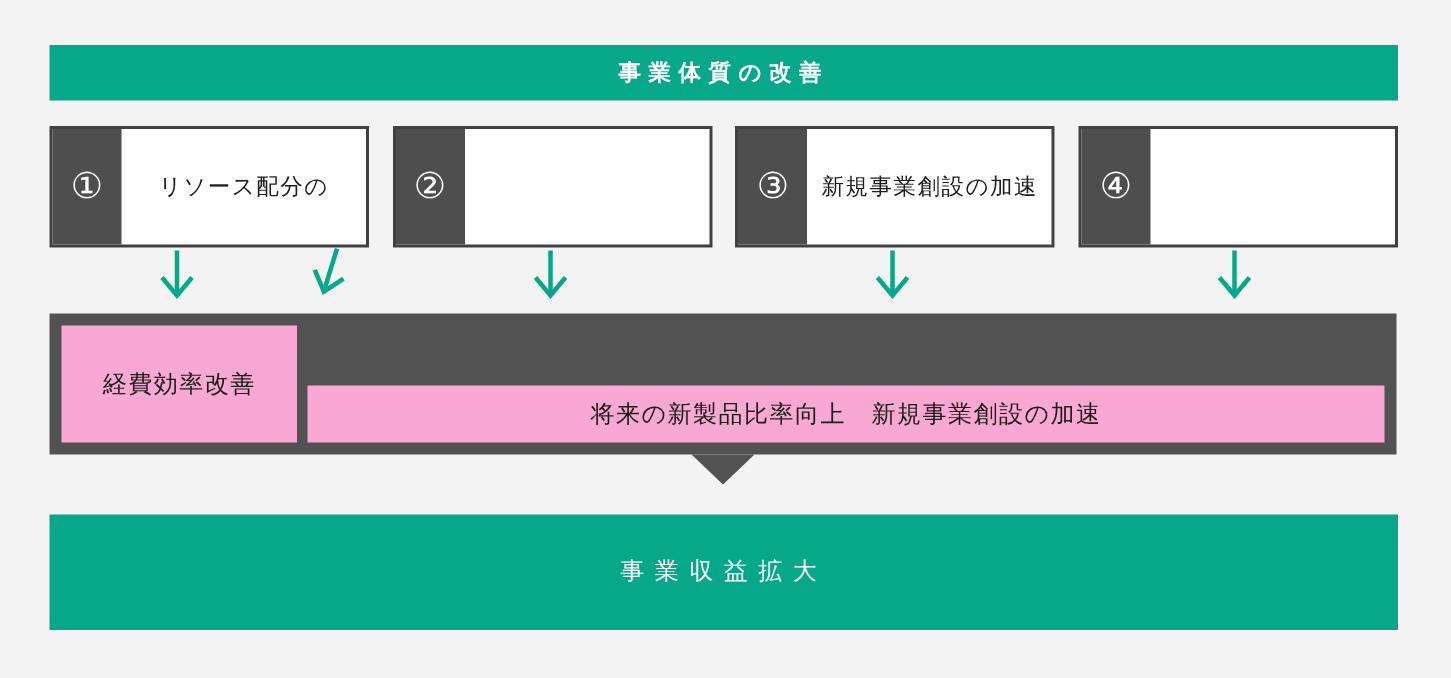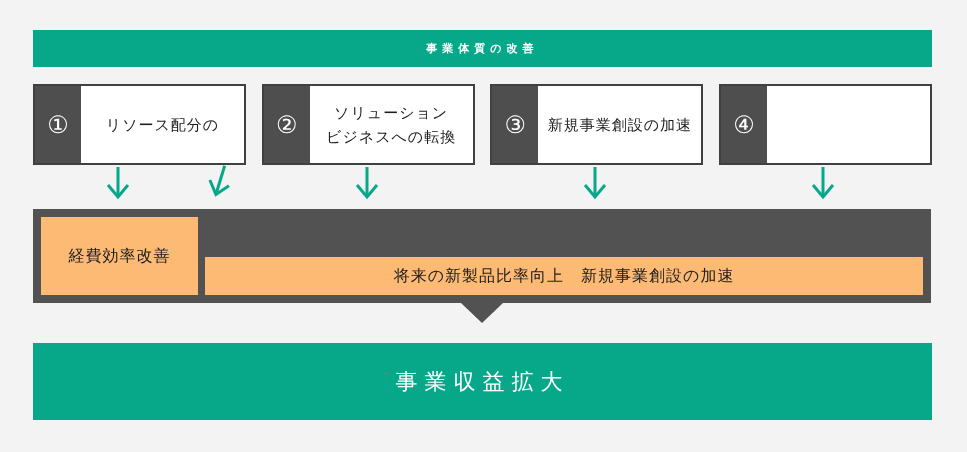--- a/index.html
+++ b/index.html
@@ -19,21 +19,21 @@
   
   .top-banner {
     position: absolute;
     left: 33px; top: 30px;
     width: 899px; height: 37px;
     background: #07a78a;
     display: flex; align-items: center; justify-content: center;
   }
   .top-banner .banner-label {
     color: #ffffff;
-    font-size: 11px;
+    font-size: 15px;
     letter-spacing: 5px;
     font-weight: bold;
   }
 
   
   .measures-row {
     position: absolute;
     left: 33px; top: 84px;
     width: 899px; height: 81px;
     display: flex;
@@ -85,21 +85,21 @@
     position: absolute;
     left: 33px; top: 209px;
     width: 898px; height: 94px;
     background: #525252;
     box-sizing: border-box;
     padding: 8px;
     display: flex;
     gap: 7px;
   }
   .outcome-cell {
-    background: #fdba74;
+    background: #f9a8d4;
     display: flex; align-items: center; justify-content: center;
     color: #1c1c1c;
     font-size: 16px;
     letter-spacing: 1px;
     text-align: center;
   }
   .outcome-cell.left { width: 157px; flex: none; }
   .outcome-cell.right { flex: 1; margin-top: 40px; }
 
   
@@ -115,21 +115,21 @@
   
   .bottom-banner {
     position: absolute;
     left: 33px; top: 343px;
     width: 899px; height: 77px;
     background: #07a78a;
     display: flex; align-items: center; justify-content: center;
   }
   .bottom-banner .banner-label {
     color: #ffffff;
-    font-size: 22px;
+    font-size: 16px;
     letter-spacing: 7px;
     font-weight: 500;
   }
 </style>
 </head>
 <body>
 
 <div class="canvas">
 
   <div class="top-banner">
@@ -144,24 +144,20 @@
       </div>
       <div class="measure-label">
         <span>リソース配分の</span>
       </div>
     </div>
 
     <div class="measure-box">
       <div class="measure-number-cell">
         <span class="num">②</span>
       </div>
-      <div class="measure-label">
-        <span>ソリューション</span>
-        <span>ビジネスへの転換</span>
-      </div>
     </div>
 
     <div class="measure-box">
       <div class="measure-number-cell">
         <span class="num">③</span>
       </div>
       <div class="measure-label">
         <span>新規事業創設の加速</span>
       </div>
     </div>

